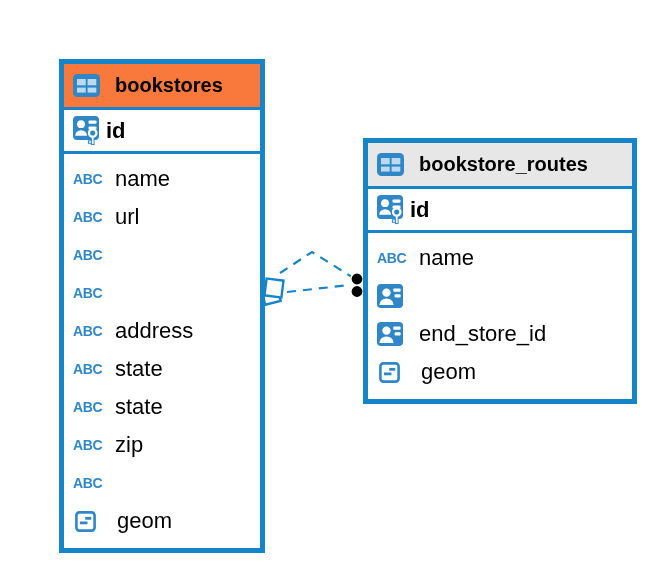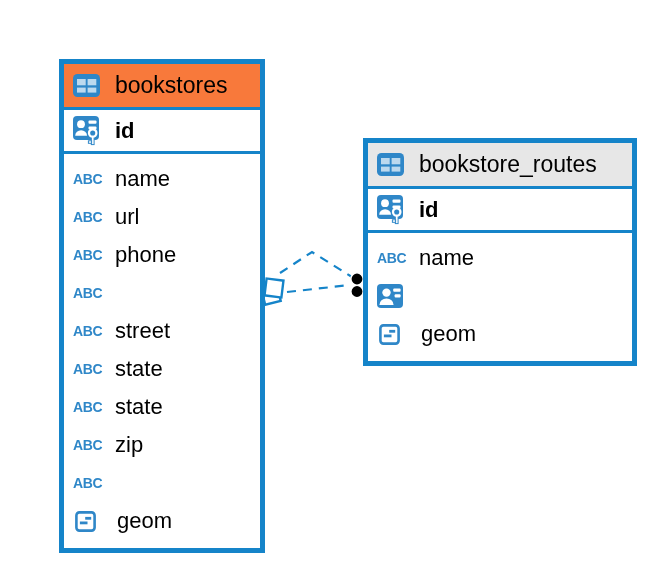--- a/index.html
+++ b/index.html
@@ -12,23 +12,23 @@
     position:absolute;background:#fff;border:5px solid #1584c9;box-sizing:border-box;z-index:2;
   }
   .t1{left:59px;top:59px;width:206px;}
   .t2{left:363px;top:138px;width:274px;}
   .table-header{
     display:flex;align-items:center;gap:9px;padding:8px 9px;
     border-bottom:3px solid #1584c9;
   }
   .t1 .table-header{background:#f8793b;}
   .t2 .table-header{background:#e7e7e7;}
-  .table-title{font-size:23px;line-height:27px;white-space:nowrap;}
+  .table-title{font-size:20px;line-height:27px;white-space:nowrap;font-weight:bold;}
   .pk-row{
-    display:flex;align-items:center;gap:9px;padding:6px 9px 5px;
+    display:flex;align-items:center;padding:6px 9px 5px;
     border-bottom:3px solid #1584c9;
   }
   .pk-label{font-size:22px;font-weight:bold;line-height:26px;}
   .cols{padding:6px 0 8px;}
   .col-row{display:flex;align-items:center;gap:9px;padding:0 9px;height:38px;}
   .col-label{font-size:22px;line-height:26px;white-space:nowrap;}
   .icon-cell{width:33px;display:flex;align-items:center;justify-content:flex-start;flex:none;}
   .abc-badge{
     font-size:14px;font-weight:800;letter-spacing:-0.4px;color:#2f87c8;
     font-family:"Liberation Sans",sans-serif;
@@ -90,28 +90,27 @@
       <div class="col-row">
         <span class="icon-cell abc-badge">ABC</span>
         <span class="col-label">name</span>
       </div>
       <div class="col-row">
         <span class="icon-cell abc-badge">ABC</span>
         <span class="col-label">url</span>
       </div>
       <div class="col-row">
         <span class="icon-cell abc-badge">ABC</span>
-        <span class="col-label">phone</span>
-      </div>
-      <div class="col-row">
-        <span class="icon-cell abc-badge">ABC</span>
-      </div>
-      <div class="col-row">
-        <span class="icon-cell abc-badge">ABC</span>
-        <span class="col-label">street</span>
+      </div>
+      <div class="col-row">
+        <span class="icon-cell abc-badge">ABC</span>
+      </div>
+      <div class="col-row">
+        <span class="icon-cell abc-badge">ABC</span>
+        <span class="col-label">address</span>
       </div>
       <div class="col-row">
         <span class="icon-cell abc-badge">ABC</span>
         <span class="col-label">state</span>
       </div>
       <div class="col-row">
         <span class="icon-cell abc-badge">ABC</span>
         <span class="col-label">state</span>
       </div>
       <div class="col-row">
@@ -174,20 +173,32 @@
           <svg width="26" height="24" viewBox="0 0 26 24">
             <rect x="0" y="0" width="26" height="24" rx="4" fill="#2f87c8"></rect>
             <circle cx="9.5" cy="8.6" r="4.2" fill="#fff"></circle>
             <path d="M2.4 21 a7.1 6.6 0 0 1 14.2 0 z" fill="#fff"></path>
             <rect x="16.2" y="4.6" width="7.4" height="3.2" rx="1" fill="#fff"></rect>
             <rect x="17.6" y="10.3" width="6" height="3.2" rx="1" fill="#fff"></rect>
           </svg>
         </span>
       </div>
       <div class="col-row">
+        <span class="icon-cell">
+          <svg width="26" height="24" viewBox="0 0 26 24">
+            <rect x="0" y="0" width="26" height="24" rx="4" fill="#2f87c8"></rect>
+            <circle cx="9.5" cy="8.6" r="4.2" fill="#fff"></circle>
+            <path d="M2.4 21 a7.1 6.6 0 0 1 14.2 0 z" fill="#fff"></path>
+            <rect x="16.2" y="4.6" width="7.4" height="3.2" rx="1" fill="#fff"></rect>
+            <rect x="17.6" y="10.3" width="6" height="3.2" rx="1" fill="#fff"></rect>
+          </svg>
+        </span>
+        <span class="col-label">end_store_id</span>
+      </div>
+      <div class="col-row">
         <span class="icon-cell geom-cell">
           <svg width="21" height="21" viewBox="0 0 21 21">
             <rect x="1.4" y="1.4" width="18.2" height="18.2" rx="3" fill="#fff" stroke="#2f87c8" stroke-width="2.6"></rect>
             <rect x="10.2" y="5.9" width="6" height="2.8" fill="#2f87c8"></rect>
             <rect x="4.9" y="10.5" width="7.6" height="2.8" fill="#2f87c8"></rect>
           </svg>
         </span>
         <span class="col-label">geom</span>
       </div>
     </div>

